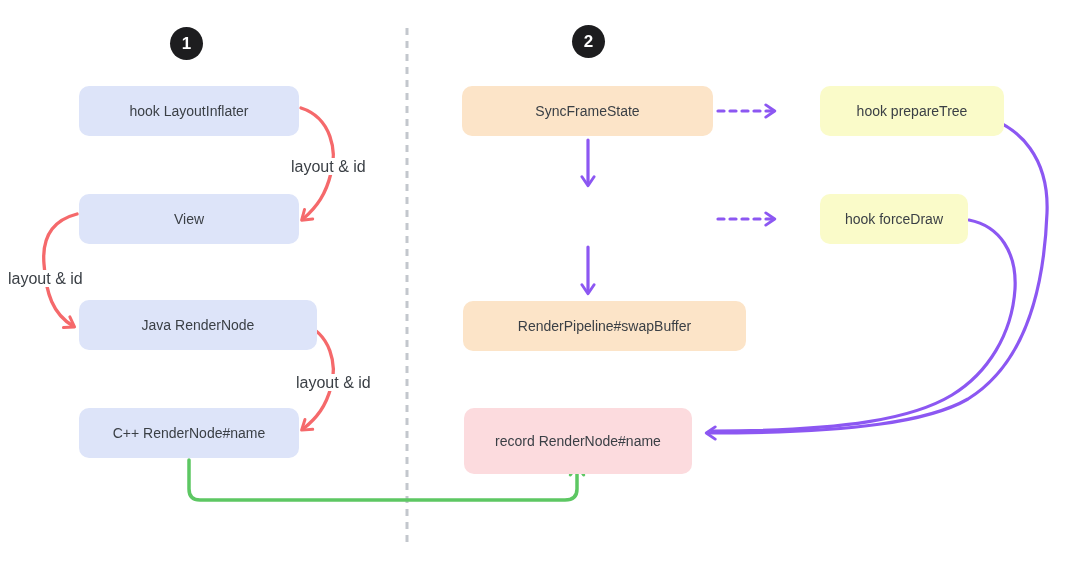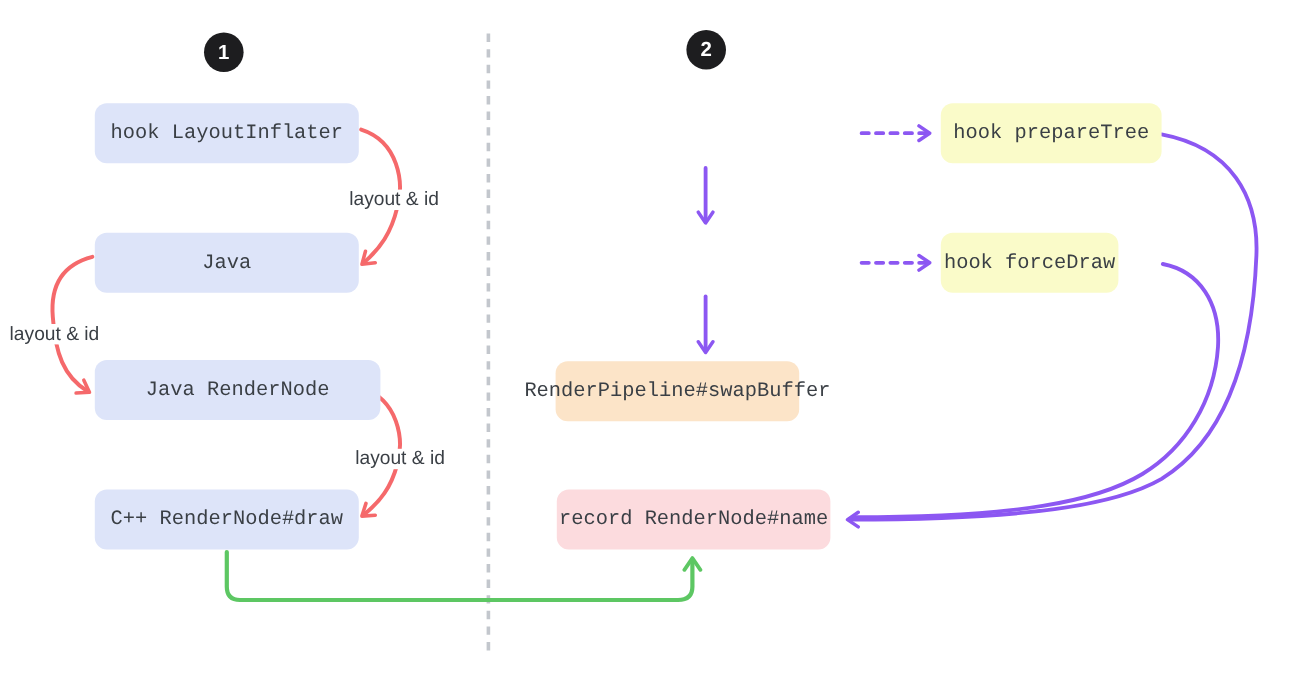--- a/index.html
+++ b/index.html
@@ -31,29 +31,28 @@
     position: absolute;
     inset: 0;
     pointer-events: none;
   }
   .node {
     position: absolute;
     border-radius: 10px;
     display: flex;
     align-items: center;
     justify-content: center;
-    font-size: 17px;
+    font-size: 14px;
     color: var(--text);
     white-space: nowrap;
     z-index: 2;
-    font-family: Liberation Mono, monospace;
   }
   .node.blue   { background: var(--blue-node); }
   .node.orange { background: var(--orange-node); }
-  .node.yellow { background: var(--yellow-node); }
+  .node.yellow { background: var(--yellow-node); margin-left: 36px; }
   .node.pink   { background: var(--pink-node); }
   .badge {
     position: absolute;
     width: 33px;
     height: 33px;
     border-radius: 50%;
     background: var(--badge-bg);
     color: var(--badge-fg);
     display: flex;
     align-items: center;
@@ -106,26 +105,27 @@
     <path d="M 968 112 C 1026 123, 1049 164, 1047 213 C 1044 289, 1026 363, 968 399 C 930 421, 855 433, 708 433" fill="none" stroke="var(--purple-arrow)" stroke-width="3.2" stroke-linecap="round" marker-end="url(#chev-purple)"></path>
     <path d="M 969 220 C 1000 226, 1017 253, 1015 289 C 1012 334, 988 373, 952 395 C 914 418, 848 431, 712 431" fill="none" stroke="var(--purple-arrow)" stroke-width="3.2" stroke-linecap="round"></path>
 
     <path d="M 189 460 L 189 489 Q 189 500, 200 500 L 565 500 Q 577 500, 577 489 L 577 467" fill="none" stroke="var(--green-arrow)" stroke-width="3.5" stroke-linecap="round" marker-end="url(#chev-green)"></path>
   </svg>
 
   <div class="badge" style="left:170px; top:27px;">1</div>
   <div class="badge" style="left:572px; top:25px;">2</div>
 
   <div class="node blue" style="left:79px; top:86px; width:220px; height:50px;">hook LayoutInflater</div>
-  <div class="node blue" style="left:79px; top:194px; width:220px; height:50px;">Java</div>
+  <div class="node blue" style="left:79px; top:194px; width:220px; height:50px;">View</div>
   <div class="node blue" style="left:79px; top:300px; width:238px; height:50px;">Java RenderNode</div>
-  <div class="node blue" style="left:79px; top:408px; width:220px; height:50px;">C++ RenderNode#draw</div>
+  <div class="node blue" style="left:79px; top:408px; width:220px; height:50px;">C++ RenderNode#name</div>
 
-  <div class="node orange" style="left:463px; top:301px; width:203px; height:50px;">RenderPipeline#swapBuffer</div>
-  <div class="node pink" style="left:464px; top:408px; width:228px; height:50px;">record RenderNode#name</div>
+  <div class="node orange" style="left:462px; top:86px; width:251px; height:50px;">SyncFrameState</div>
+  <div class="node orange" style="left:463px; top:301px; width:283px; height:50px;">RenderPipeline#swapBuffer</div>
+  <div class="node pink" style="left:464px; top:408px; width:228px; height:66px;">record RenderNode#name</div>
   <div class="node yellow" style="left:784px; top:86px; width:184px; height:50px;">hook prepareTree</div>
   <div class="node yellow" style="left:784px; top:194px; width:148px; height:50px;">hook forceDraw</div>
 
   <div class="edge-label" style="left:288px; top:158px;">layout &amp; id</div>
   <div class="edge-label" style="left:5px; top:270px;">layout &amp; id</div>
   <div class="edge-label" style="left:293px; top:374px;">layout &amp; id</div>
 
 </div>
 
 </body></html>

